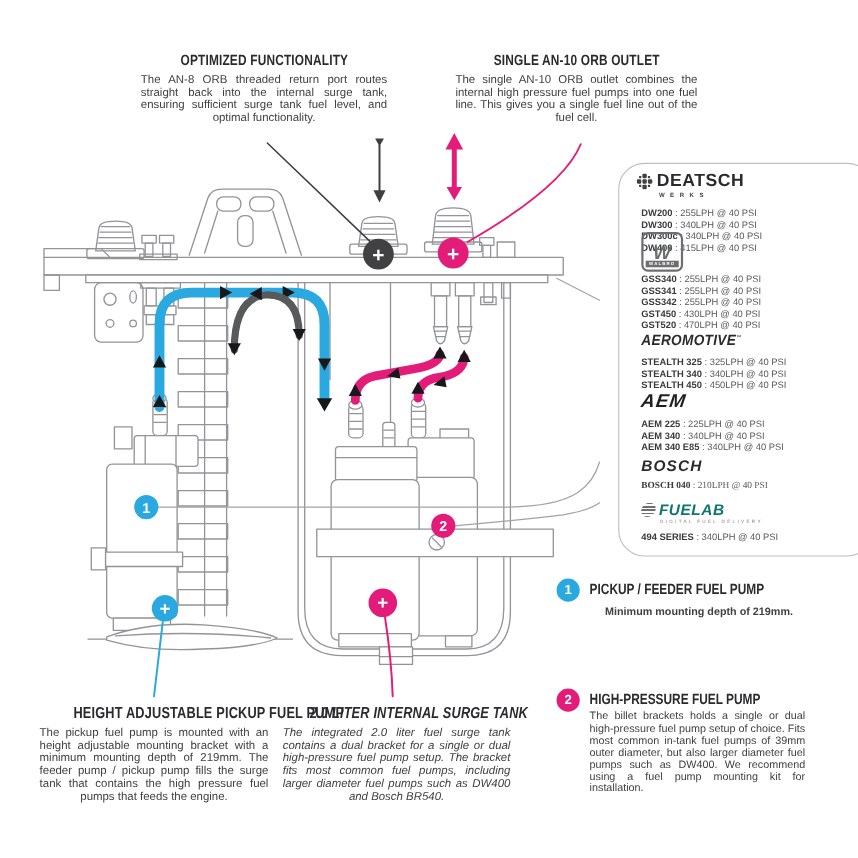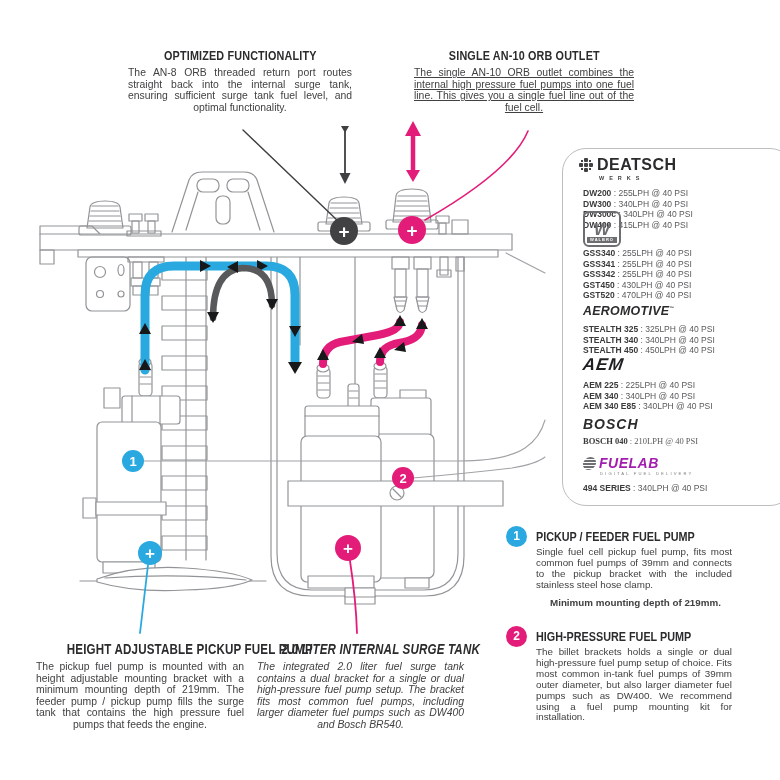--- a/index.html
+++ b/index.html
@@ -6,21 +6,21 @@
   .stage{position:relative;width:780px;height:780px;background:#fff;overflow:hidden;
          font-family:"Liberation Sans",sans-serif;color:#414042;}
   .art{position:absolute;left:0;top:0;width:780px;height:780px;}
 
   
   .note{position:absolute;text-align:center;}
   .note .h{font-weight:bold;color:#2b2b2d;font-size:13.5px;letter-spacing:.2px;
            display:inline-block;transform:scaleX(.8);transform-origin:center;white-space:nowrap;}
   .note p{margin:3px 0 0 0;font-size:10.4px;line-height:11.6px;text-align:justify;text-align-last:center;}
   .note-tl{left:128px;top:46px;width:224px;}
-  .note-tr{left:414px;top:46px;width:220px;text-decoration:underline;}
+  .note-tr{left:414px;top:46px;width:220px;}
   .note-bl{left:36px;top:640px;width:208px;}
   .note-bc{left:257px;top:640px;width:207px;font-style:italic;}
   .note-bl .h,.note-bc .h{font-size:14.5px;}
 
   
   .specbox{position:absolute;left:545px;top:148px;width:232px;height:358px;
            border:1.5px solid #bcbec0;border-radius:24px;box-sizing:border-box;margin-left:17px;}
   .specbox .abs{position:absolute;left:20px;}
   .brand-dw-top{display:flex;align-items:center;gap:4px;font-weight:bold;color:#2b2b2d;
                 font-size:16px;letter-spacing:.5px;}
@@ -37,21 +37,21 @@
                color:#fff;font-size:4px;font-weight:bold;letter-spacing:1px;text-align:center;line-height:6px;}
   .brand-aeromotive{font-size:13.5px;font-weight:bold;font-style:italic;color:#2b2b2d;letter-spacing:.3px;
                     display:inline-block;transform:scaleX(.92);transform-origin:left;white-space:nowrap;}
   .brand-aeromotive sup{font-size:5px;}
   .brand-aem{font-size:17px;font-weight:bold;font-style:italic;color:#1f1f21;letter-spacing:1px;
              display:inline-block;transform:skewX(-8deg);}
   .brand-bosch{font-size:14px;font-weight:bold;color:#2b2b2d;letter-spacing:1px;}
   .brand-fuelab{display:flex;align-items:center;gap:3px;}
   .fuelab-globe{width:13px;height:13px;border-radius:50%;
       background:repeating-linear-gradient(#6d6e71 0 1.5px,#fff 1.5px 3px);transform:skewX(-10deg);}
-  .brand-fuelab .t{font-size:14px;font-weight:bold;font-style:italic;color:#a21caf;letter-spacing:.5px;}
+  .brand-fuelab .t{font-size:14px;font-weight:bold;font-style:italic;color:#0f766e;letter-spacing:.5px;}
   .fuelab-tag{font-size:4.2px;letter-spacing:2.1px;color:#808285;margin:0 0 0 17px;}
 
   
   .badge{position:absolute;width:21px;height:21px;border-radius:50%;color:#fff;font-weight:bold;
          font-size:12px;text-align:center;line-height:21px;}
   .badge.cyan{background:#29a9e0;}
   .badge.magenta{background:#e31c79;}
   .callout{position:absolute;width:196px;}
   .callout .h{font-weight:bold;color:#2b2b2d;font-size:13.5px;display:inline-block;
               transform:scaleX(.8);transform-origin:left;white-space:nowrap;}
@@ -392,21 +392,20 @@
       <div class="fuelab-tag">DIGITAL FUEL DELIVERY</div>
     </div>
     <div class="abs spec-rows" style="top:334px;">
         <div><b>494 SERIES</b><span> : 340LPH @ 40 PSI</span></div>
       </div>
   </div>
 
   <div class="badge cyan" style="left:506px;top:526px;">1</div>
   <div class="callout" style="left:536px;top:527px;">
     <span class="h">PICKUP / FEEDER FUEL PUMP</span>
-    <p>Single fuel cell pickup fuel pump, fits most common fuel pumps of 39mm and connects to the pickup bracket with the included stainless steel hose clamp.</p>
     <p class="bold-note">Minimum mounting depth of 219mm.</p>
   </div>
 
   <div class="badge magenta" style="left:506px;top:626px;">2</div>
   <div class="callout" style="left:536px;top:627px;">
     <span class="h">HIGH-PRESSURE FUEL PUMP</span>
     <p>The billet brackets holds a single or dual high-pressure fuel pump setup of choice. Fits most common in-tank fuel pumps of 39mm outer diameter, but also larger diameter fuel pumps such as DW400. We recommend using a fuel pump mounting kit for installation.</p>
   </div>
 
 </div>

